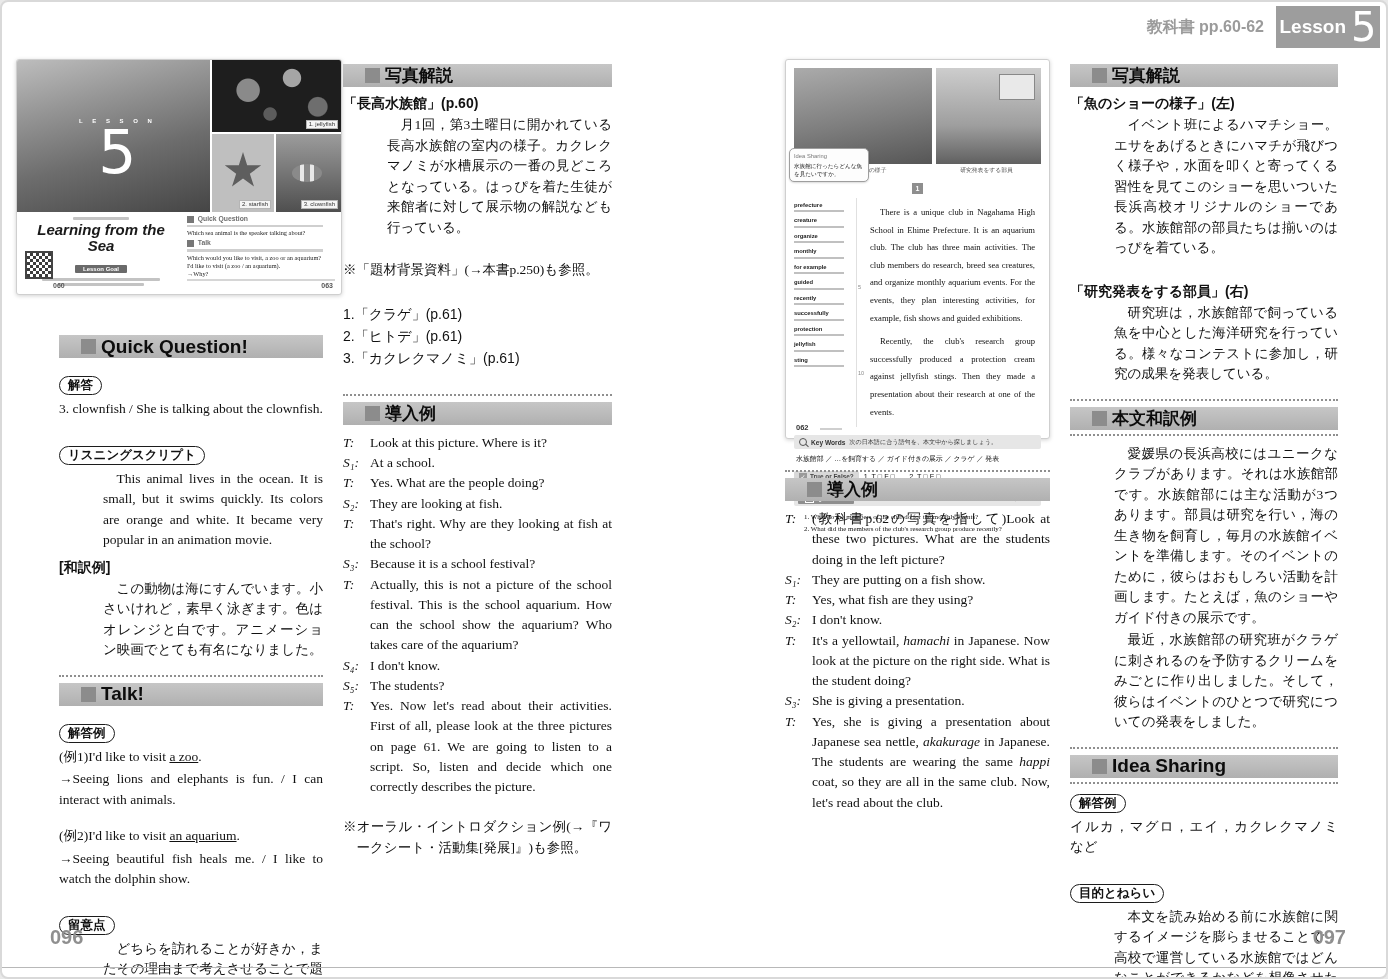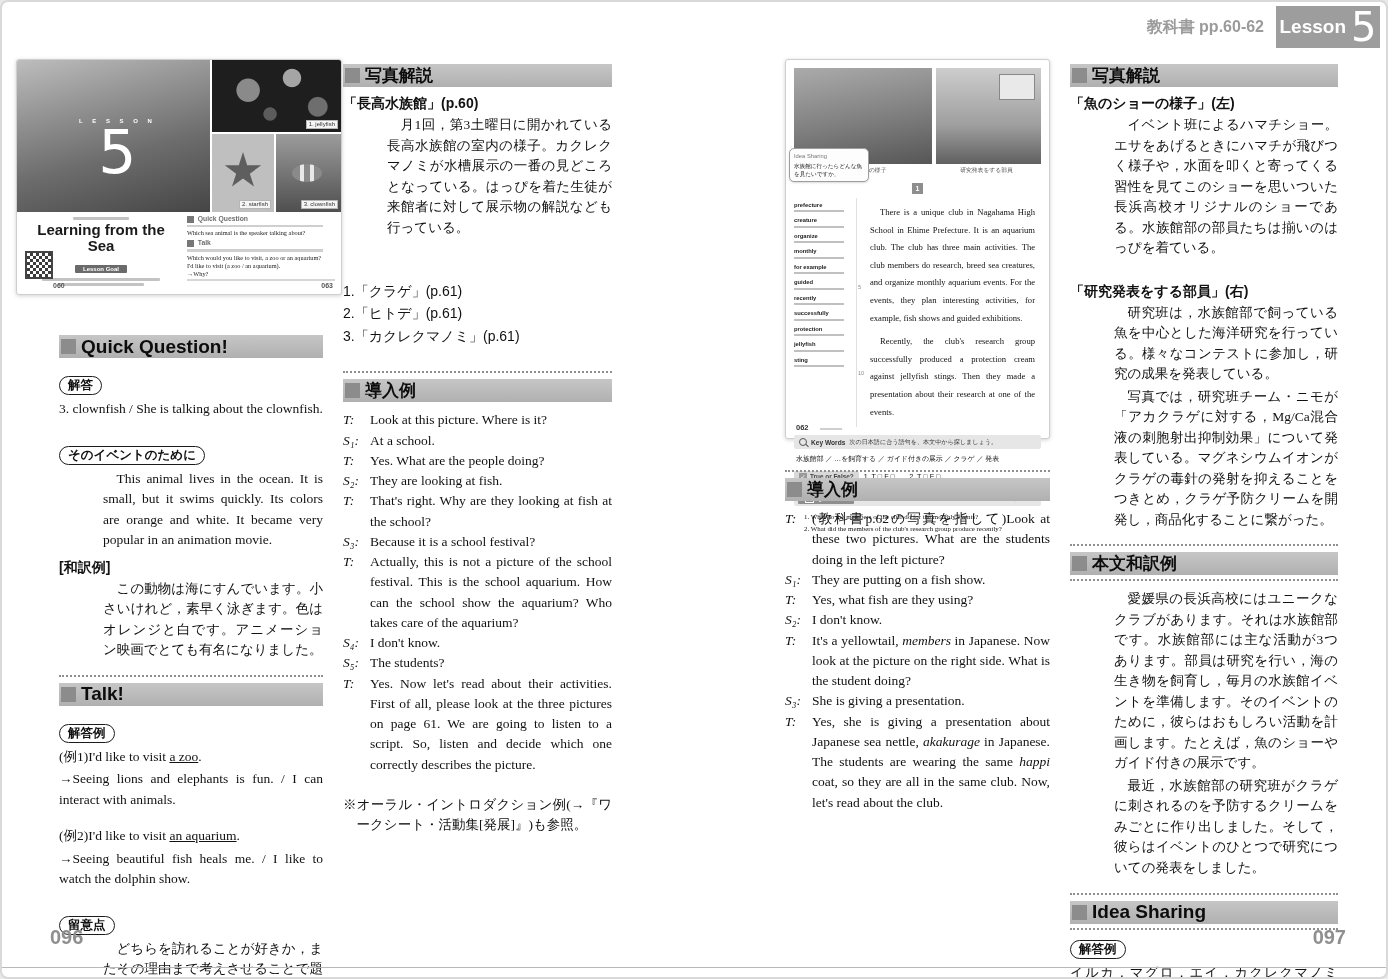--- a/index.html
+++ b/index.html
@@ -12,21 +12,21 @@
           font-weight:bold;font-size:16px;color:#9b9b9b;}
   .lesson-badge{position:absolute;top:4px;right:6px;width:104px;height:42px;background:#9d9d9d;
           display:flex;align-items:center;justify-content:center;gap:5px;color:#fff;
           font-family:"Liberation Sans",sans-serif;}
   .lesson-badge .lw{font-weight:bold;font-size:19px;}
   .lesson-badge .ln{font-size:40px;line-height:40px;font-weight:normal;font-family:"DejaVu Sans",sans-serif;}
 
   
   .col{position:absolute;}
   .sec-bar{display:flex;align-items:center;height:23px;background:linear-gradient(to bottom,#c6c6c6,#b0b0b0);
-           margin-bottom:8px;}
+           margin-bottom:8px;padding-left:20px;}
   .sec-bar .sq{width:15px;height:15px;background:#8c8c8c;margin:0 5px 0 2px;flex:none;}
   .sec-bar .t{font-family:"Liberation Sans",sans-serif;font-weight:bold;font-size:17px;color:#0c0c0c;white-space:nowrap;}
   .dot-top{border-top:2px dotted #8f8f8f;margin:14px 0 6px;}
   .dot-under{border-top:2px dotted #8f8f8f;margin:-4px 0 8px;}
   .badge{display:inline-block;border:1.5px solid #1c1c1c;border-radius:10px;padding:0 8px;
          font-family:"Liberation Sans",sans-serif;font-weight:bold;font-size:12.5px;line-height:17px;
          margin:10px 0 4px;background:#fff;}
   .jp-head{font-family:"Liberation Sans",sans-serif;font-weight:bold;font-size:14px;margin:8px 0 2px;}
   .bp{font-size:13.5px;line-height:1.52;text-align:justify;margin:0 0 2px;}
   .ind{text-indent:1em;margin-left:44px;}
@@ -64,21 +64,21 @@
         clip-path:polygon(50% 0,61% 35%,98% 35%,68% 57%,79% 91%,50% 70%,21% 91%,32% 57%,2% 35%,39% 35%);}
   .ph-clown{flex:1;background:linear-gradient(180deg,#9c9c9c,#4f4f4f);}
   .clown{position:absolute;left:16px;top:30px;width:30px;height:18px;border-radius:50%;
          background:linear-gradient(90deg,#8a8a8a 25%,#e8e8e8 25% 40%,#8a8a8a 40% 60%,#e8e8e8 60% 72%,#8a8a8a 72%);}
   .chip{position:absolute;right:3px;bottom:3px;background:#f5f5f5;border:1px solid #b5b5b5;
         font-size:6px;line-height:7px;padding:0 2px;color:#333;}
   .thumbL .bot{display:flex;height:80px;padding:3px 6px;box-sizing:border-box;}
   .tl-left{width:156px;position:relative;text-align:center;}
   .minibar{height:3px;background:#c3c3c3;border-radius:1px;}
   .tl-left .mb1{width:56px;margin:2px auto 2px;}
-  .tl-title{font-weight:bold;font-size:15px;line-height:1.05;margin:1px 0 3px;color:#1a1a1a;}
+  .tl-title{font-weight:bold;font-size:15px;line-height:1.05;margin:1px 0 3px;color:#1a1a1a;font-style:italic;}
   .goal-chip{display:inline-block;background:#6a6a6a;color:#fff;font-size:6px;font-weight:bold;
              padding:1px 8px;border-radius:1px;}
   .tl-left .mb2{width:118px;margin:3px auto 2px;}
   .tl-left .mb3{width:86px;margin:2px auto;}
   .qr{position:absolute;left:2px;bottom:10px;width:24px;height:24px;border:2px solid #444;
       background:repeating-conic-gradient(#3c3c3c 0% 25%,#fff 0% 50%) 0 0/6px 6px;}
   .tl-pg{position:absolute;font-size:7px;font-weight:bold;color:#555;bottom:0;}
   .tl-right{flex:1;padding-left:8px;font-size:6.3px;color:#222;position:relative;}
   .ico-sq{display:inline-block;width:7px;height:7px;background:#777;vertical-align:middle;margin-right:2px;}
   .tl-lab{font-weight:bold;color:#6e6e6e;font-size:6.8px;}
@@ -197,21 +197,21 @@
   </div>
 
   <div class="col" style="left:57px;top:333px;width:264px;">
     <div class="sec-bar">
       <span class="sq"></span>
       <span class="t" style="font-size:19px;">Quick Question!</span>
     </div>
     <span class="badge">解答</span>
     <p class="bp">3. clownfish / She is talking about the clownfish.</p>
     <div class="gap14"></div>
-    <span class="badge">そのイベントのために</span>
+    <span class="badge">リスニングスクリプト</span>
     <p class="bp ind">This animal lives in the ocean.  It is small, but it swims quickly.  Its colors are orange and white.  It became very popular in an animation movie.</p>
     <div class="jp-head">[和訳例]</div>
     <p class="bp ind">この動物は海にすんでいます。小さいけれど，素早く泳ぎます。色はオレンジと白です。アニメーション映画でとても有名になりました。</p>
 
     <div class="dot-top"></div>
     <div class="sec-bar">
       <span class="sq"></span>
       <span class="t" style="font-size:19px;">Talk!</span>
     </div>
     <span class="badge">解答例</span>
@@ -226,20 +226,21 @@
   </div>
 
   <div class="col" style="left:341px;top:62px;width:269px;">
     <div class="sec-bar">
       <span class="sq"></span>
       <span class="t">写真解説</span>
     </div>
     <div class="jp-head">「長高水族館」(p.60)</div>
     <p class="bp ind">月1回，第3土曜日に開かれている長高水族館の室内の様子。カクレクマノミが水槽展示の一番の見どころとなっている。はっぴを着た生徒が来館者に対して展示物の解説なども行っている。</p>
     <div class="gap20"></div>
+    <p class="bp hang">※「題材背景資料」(→本書p.250)も参照。</p>
     <div class="gap20"></div>
     <div class="bold-list">
 
     <div>1.「クラゲ」(p.61)</div>
         <div>2.「ヒトデ」(p.61)</div>
         <div>3.「カクレクマノミ」(p.61)</div>
       </div>
 
     <div class="dot-top" style="margin-top:24px;"></div>
     <div class="sec-bar">
@@ -435,21 +436,21 @@
           <span class="txt">Yes, what fish are they using?</span>
         </div>
 
         <div class="dlg-row">
           <span class="spk">S₂:</span>
           <span class="txt">I don't know.</span>
         </div>
 
         <div class="dlg-row">
           <span class="spk">T:</span>
-          <span class="txt">It's a yellowtail, <i>members</i> in Japanese.  Now look at the picture on the right side.  What is the student doing?</span>
+          <span class="txt">It's a yellowtail, <i>hamachi</i> in Japanese.  Now look at the picture on the right side.  What is the student doing?</span>
         </div>
 
         <div class="dlg-row">
           <span class="spk">S₃:</span>
           <span class="txt">She is giving a presentation.</span>
         </div>
 
         <div class="dlg-row">
           <span class="spk">T:</span>
           <span class="txt">Yes, she is giving a presentation about Japanese sea nettle, <i>akakurage</i> in Japanese.  The students are wearing the same <i>happi</i> coat, so they are all in the same club.  Now, let's read about the club.</span>
@@ -460,21 +461,20 @@
   <div class="col" style="left:1068px;top:62px;width:268px;">
     <div class="sec-bar">
       <span class="sq"></span>
       <span class="t">写真解説</span>
     </div>
     <div class="jp-head">「魚のショーの様子」(左)</div>
     <p class="bp ind">イベント班によるハマチショー。エサをあげるときにハマチが飛びつく様子や，水面を叩くと寄ってくる習性を見てこのショーを思いついた長浜高校オリジナルのショーである。水族館部の部員たちは揃いのはっぴを着ている。</p>
     <div class="gap14"></div>
     <div class="jp-head">「研究発表をする部員」(右)</div>
     <p class="bp ind">研究班は，水族館部で飼っている魚を中心とした海洋研究を行っている。様々なコンテストに参加し，研究の成果を発表している。</p>
-    <p class="bp ind">写真では，研究班チーム・ニモが「アカクラゲに対する，Mg/Ca混合液の刺胞射出抑制効果」について発表している。マグネシウムイオンがクラゲの毒針の発射を抑えることをつきとめ，クラゲ予防クリームを開発し，商品化することに繋がった。</p>
 
     <div class="dot-top"></div>
     <div class="sec-bar">
       <span class="sq"></span>
       <span class="t">本文和訳例</span>
     </div>
     <div class="dot-under"></div>
     <p class="bp ind">愛媛県の長浜高校にはユニークなクラブがあります。それは水族館部です。水族館部には主な活動が3つあります。部員は研究を行い，海の生き物を飼育し，毎月の水族館イベントを準備します。そのイベントのために，彼らはおもしろい活動を計画します。たとえば，魚のショーやガイド付きの展示です。</p>
     <p class="bp ind">最近，水族館部の研究班がクラゲに刺されるのを予防するクリームをみごとに作り出しました。そして，彼らはイベントのひとつで研究についての発表をしました。</p>
 

